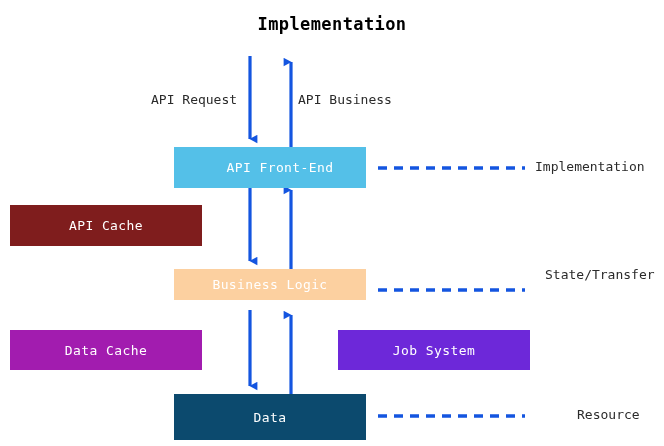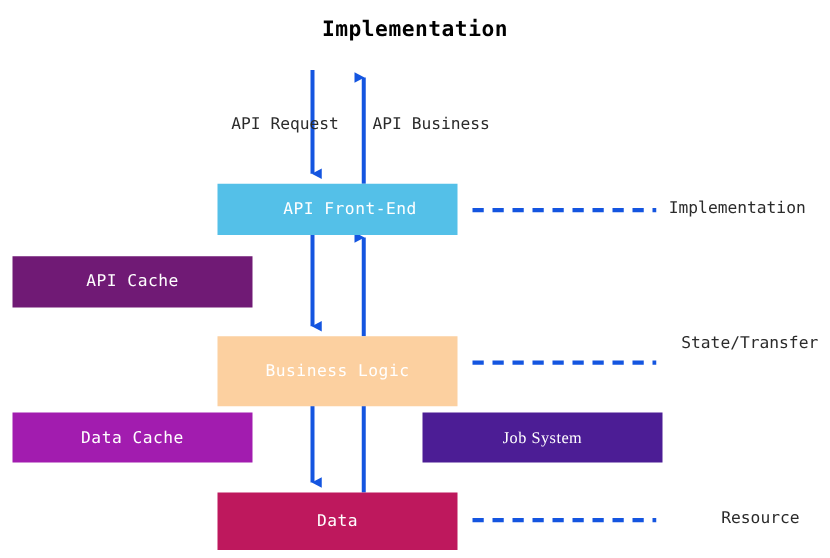--- a/index.html
+++ b/index.html
@@ -43,21 +43,21 @@
   #node-api-cache {
     left: 10px;
     top: 205px;
     width: 192px;
     height: 41px;
   }
   #node-business-logic {
     left: 174px;
     top: 269px;
     width: 192px;
-    height: 56px;
+    height: 31px;
     text-align: center;
   }
   #node-data-cache {
     left: 10px;
     top: 330px;
     width: 192px;
     height: 40px;
   }
   #node-job-system {
     left: 338px;
@@ -88,21 +88,20 @@
   .edge-label {
     position: absolute;
     font-family: "DejaVu Sans Mono", "Liberation Mono", monospace;
     font-size: 13px;
     color: #2b2b2b;
     white-space: nowrap;
   }
   #label-api-request {
     left: 151px;
     top: 92px;
-    margin-left: 34px;
   }
   #label-api-response {
     left: 298px;
     top: 92px;
   }
 
   .side-label {
     position: absolute;
     font-family: "DejaVu Sans Mono", "Liberation Mono", monospace;
     font-size: 13px;
@@ -172,21 +171,21 @@
     <line x1="378" y1="416" x2="525" y2="416" stroke="#1455e0" stroke-width="3.4" stroke-dasharray="9 7"></line>
   </g>
 </svg>
 
 <div class="diagram-title">Implementation</div>
 
 <div class="edge-label" id="label-api-request">API Request</div>
 <div class="edge-label" id="label-api-response">API Business</div>
 
 <div class="node" id="node-api-frontend" style="background-color: rgb(84, 192, 232);">API Front-End</div>
-<div class="node" id="node-api-cache" style="background-color: #701a75;">API Cache</div>
+<div class="node" id="node-api-cache" style="background-color: #7f1d1d;">API Cache</div>
 <div class="node" id="node-business-logic" style="background-color: rgb(252, 208, 160);">Business Logic</div>
 <div class="node" id="node-data-cache" style="background-color: #a21caf;">Data Cache</div>
-<div class="node" id="node-job-system" style="background-color: #4c1d95; font-family: Liberation Serif, serif;">Job System</div>
-<div class="node" id="node-data" style="background-color: #be185d; text-align: center;">Data</div>
+<div class="node" id="node-job-system" style="background-color: #6d28d9;">Job System</div>
+<div class="node" id="node-data" style="background-color: #0c4a6e; text-align: center;">Data</div>
 
 <div class="side-label" id="label-representation">Implementation</div>
 <div class="side-label" id="label-state-transfer">State/Transfer</div>
 <div class="side-label" id="label-resource">Resource</div>
 
 </body></html>

